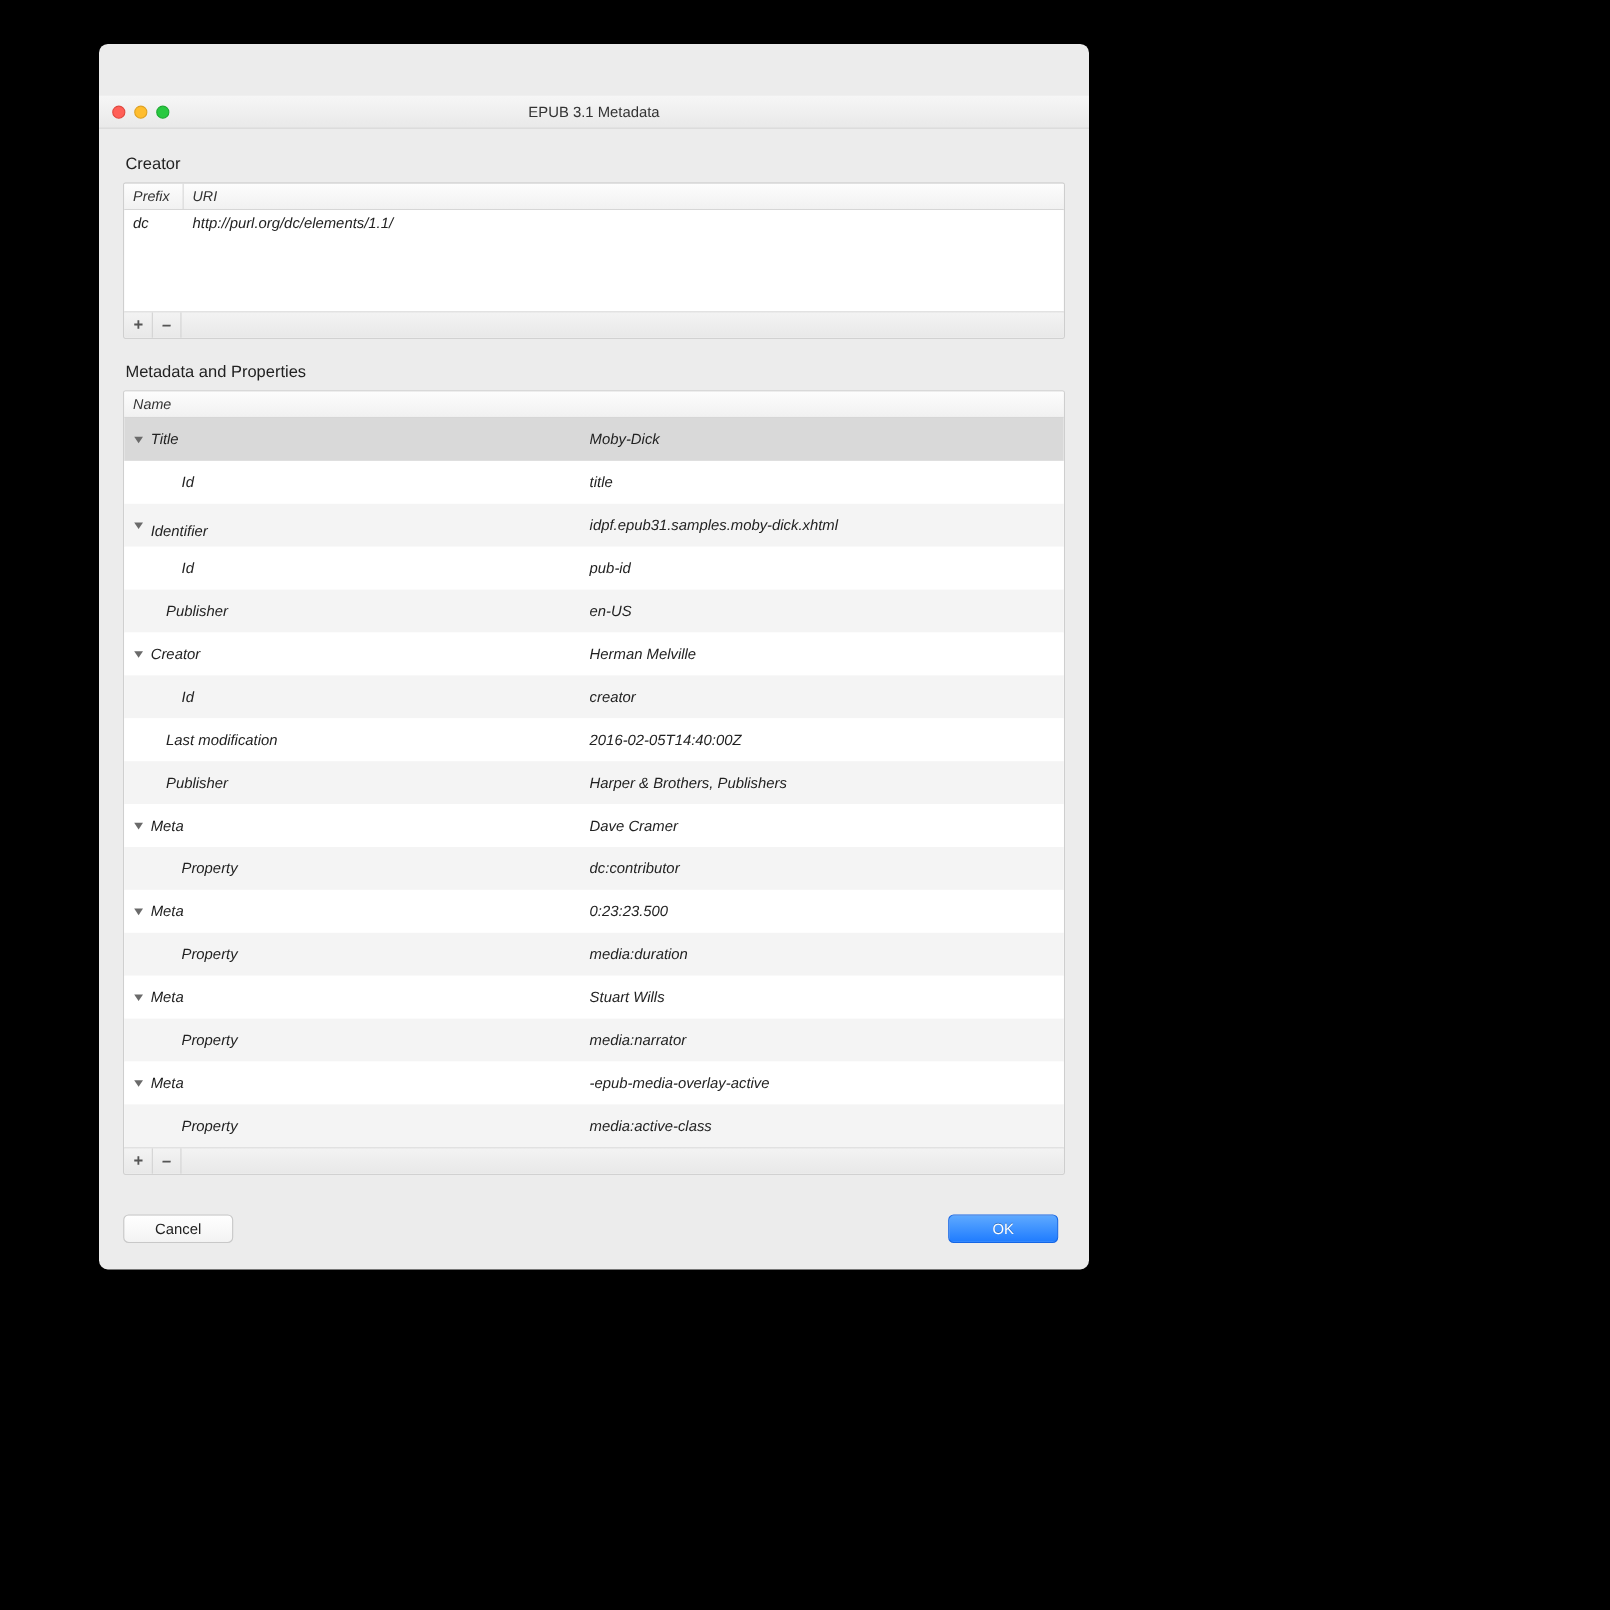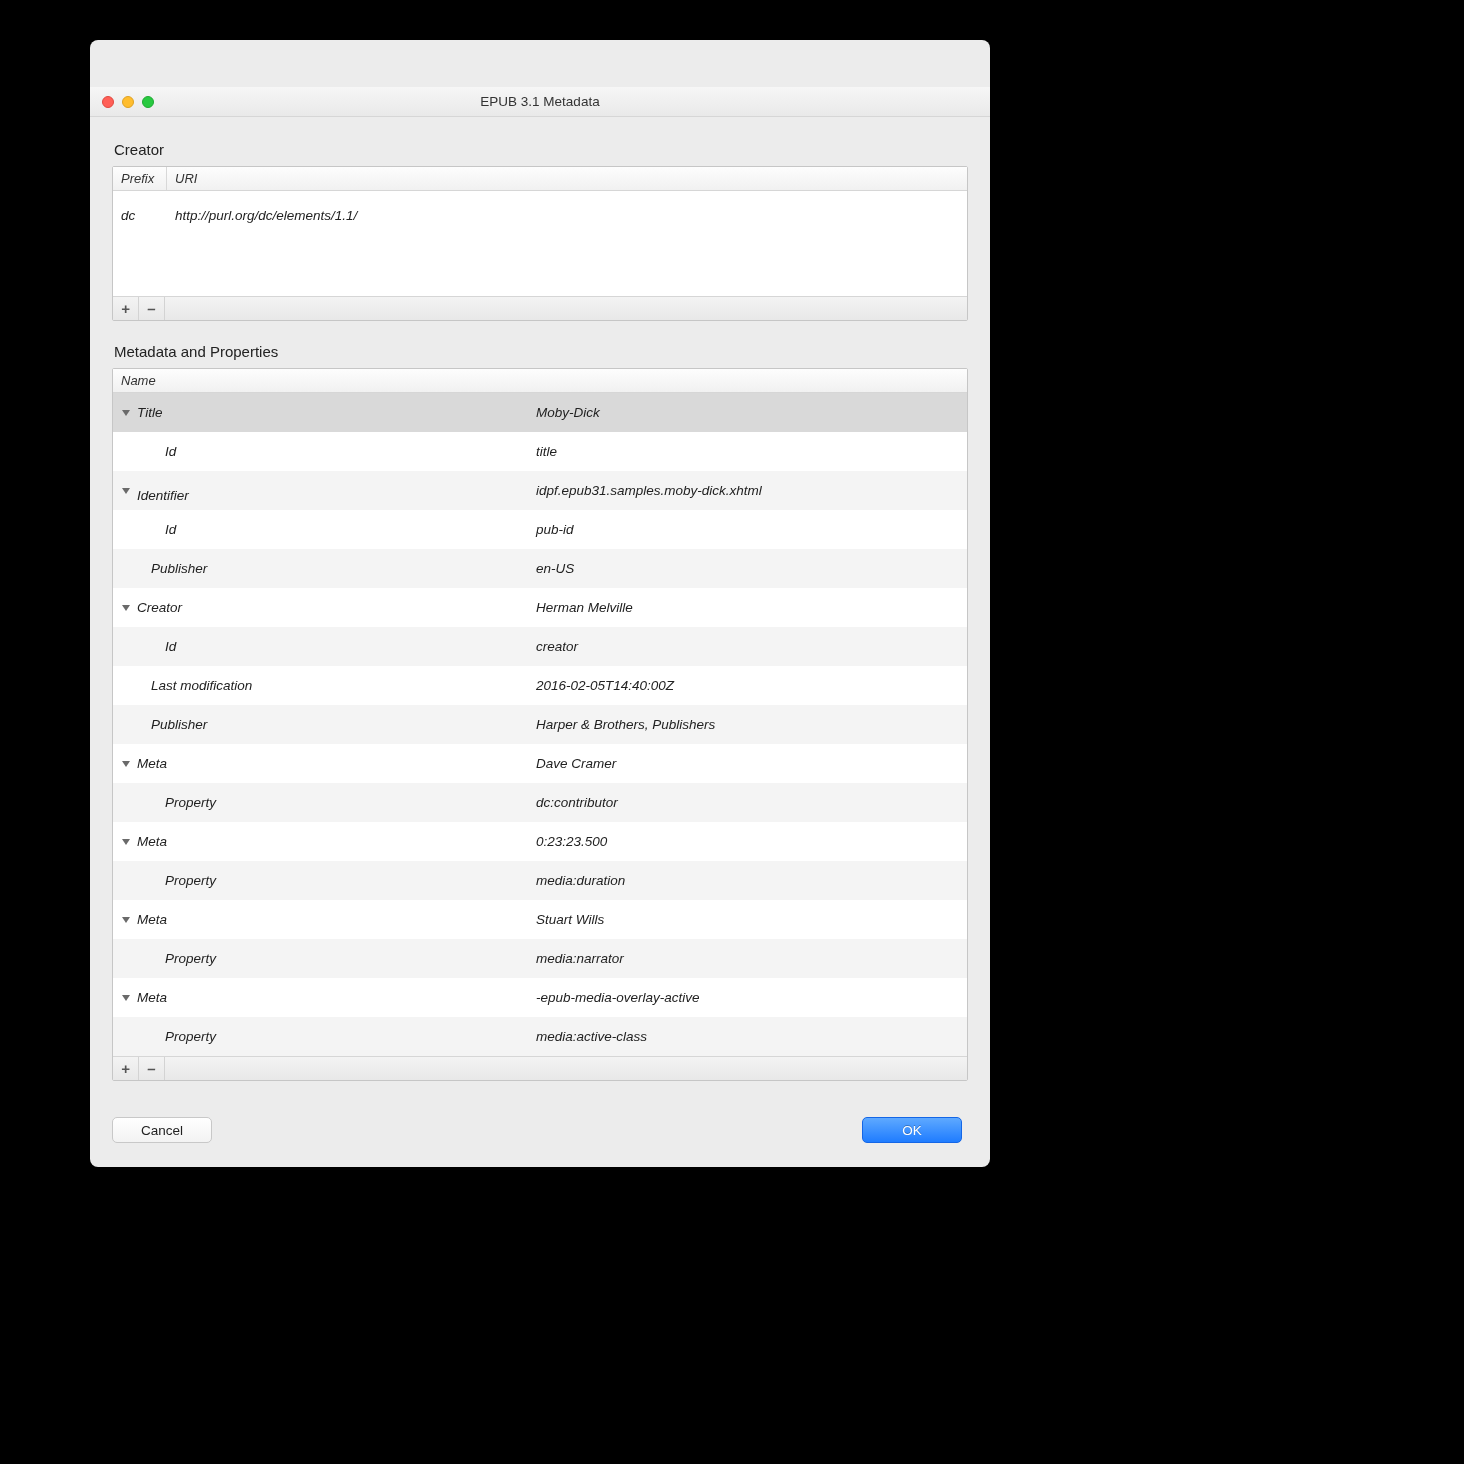--- a/index.html
+++ b/index.html
@@ -65,21 +65,20 @@
   }
   .headerrow .col {
     padding: 4px 8px;
     border-right: 1px solid #d8d8d8;
   }
   .headerrow .col:last-child { border-right:none; }
 
   .prefix-body {
     height: 92px;
     background:#fff;
-    margin-top:13px;
   }
   .prefix-row {
     display:flex;
     padding: 4px 8px;
   }
   .prefix-row .pfx { width: 54px; }
   .prefix-row .uri { flex:1; }
 
   .toolbar {
     height: 24px;

